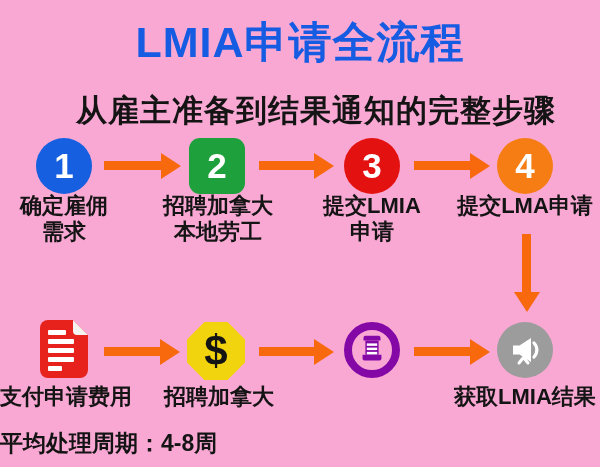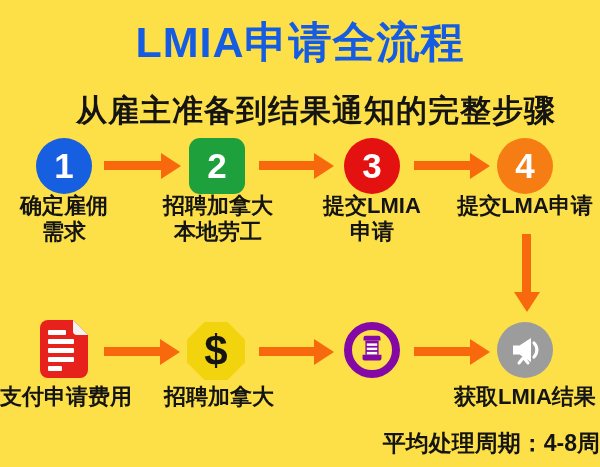--- a/index.html
+++ b/index.html
@@ -1,19 +1,19 @@
 <!DOCTYPE html>
 <html><head>
 <meta charset="utf-8">
 <style>
   html,body{margin:0;padding:0;}
   .page{
     position:relative;
     width:600px;height:467px;
-    background:#fde047;
+    background:#f9a8d4;
     overflow:hidden;
     font-family:"Liberation Sans","DejaVu Sans",sans-serif;
     color:#141414;
   }
   .title{
     position:absolute;left:0;top:14px;width:600px;
     text-align:center;margin:0;
     font-size:43px;font-weight:bold;letter-spacing:1px;
     color:#155ce2;
   }
@@ -61,21 +61,21 @@
   .ring{
     position:absolute;width:56px;height:56px;box-sizing:border-box;
     border:8px solid #8408a6;border-radius:50%;
     display:flex;align-items:center;justify-content:center;
   }
   .gcircle{
     position:absolute;width:56px;height:56px;background:#9c9c9c;border-radius:50%;
     display:flex;align-items:center;justify-content:center;
   }
   .footer{
-    position:absolute;left:0;top:428px;width:600px;text-align:right;
+    position:absolute;left:0;top:428px;width:600px;text-align:left;
     font-size:23px;font-weight:bold;color:#141414;
   }
 </style>
 </head>
 <body>
 
 <div class="page">
 
   <h1 class="title">LMIA申请全流程</h1>
   <h2 class="subtitle">从雇主准备到结果通知的完整步骤</h2>

